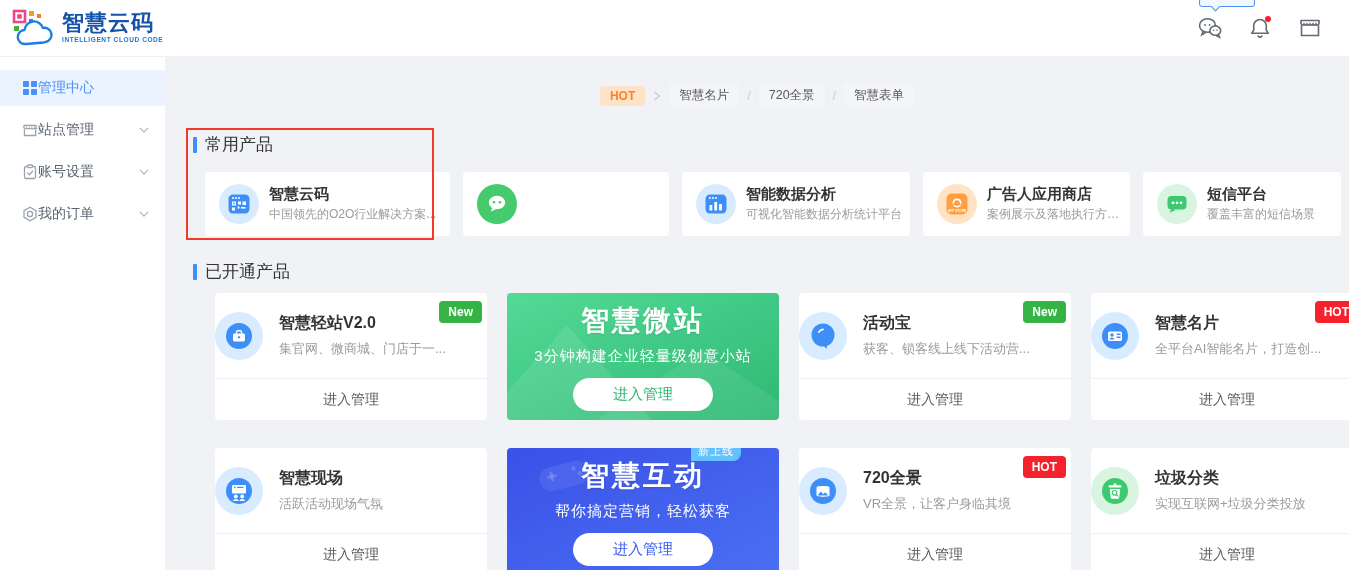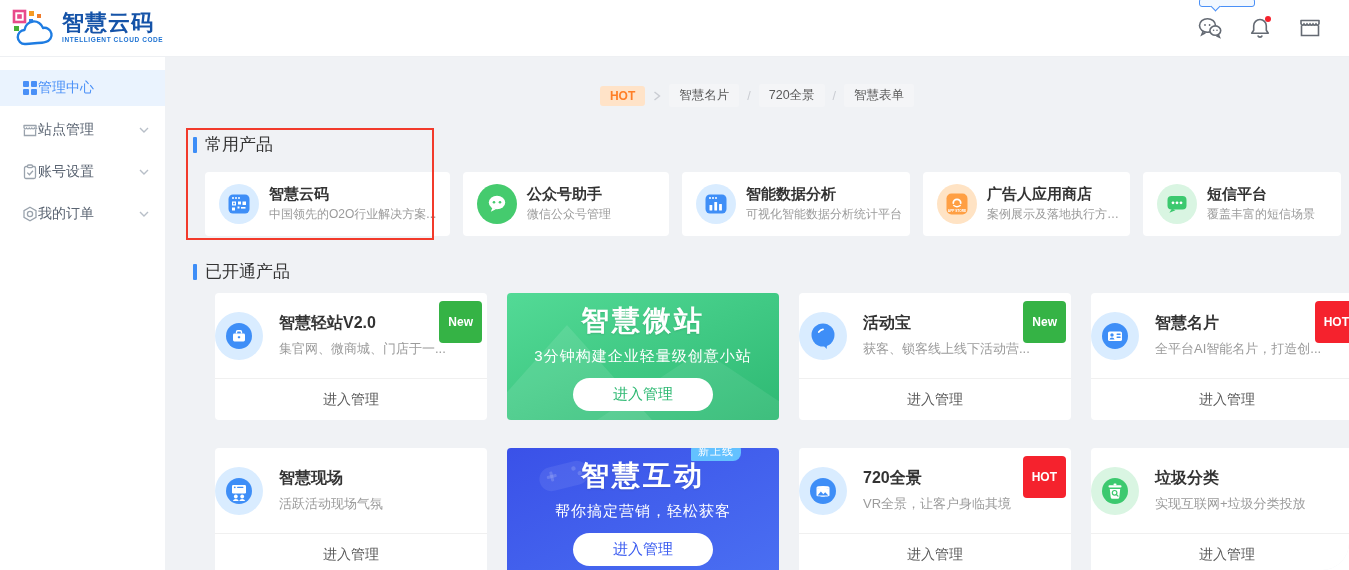--- a/index.html
+++ b/index.html
@@ -75,21 +75,21 @@
   .product-card { position:relative; width:272px; height:127px; background:#fff;
                   border-radius:4px; cursor:pointer; flex:0 0 auto; }
   .card-body { height:85px; display:flex; align-items:center; gap:16px; }
   .prod-icon { width:48px; height:48px; border-radius:50%; flex:0 0 auto; display:flex;
                align-items:center; justify-content:center; }
   .prod-title { font-size:16px; font-weight:bold; color:#333; }
   .prod-desc { font-size:13px; color:#9b9b9b; margin-top:6px; white-space:nowrap; }
   .card-footer { height:42px; border-top:1px solid #f0f0f0; display:flex; align-items:center;
                  justify-content:center; font-size:14px; color:#595959; }
   .badge { position:absolute; top:8px; right:5px; color:#fff; font-size:12px; font-weight:bold;
-           padding:14px 9px; border-radius:4px; z-index:2; }
+           padding:4px 9px; border-radius:4px; z-index:2; }
   .badge-new { background:#35b345; }
   .badge-hot { background:#f5222d; }
 
   
   .banner-card { position:relative; width:272px; height:127px; border-radius:4px; overflow:hidden;
                  display:flex; flex-direction:column; align-items:center; justify-content:center;
                  cursor:pointer; flex:0 0 auto; color:#fff; }
   .banner-green { background:linear-gradient(155deg,#53da96 0%,#2eb973 100%); }
   .banner-blue  { background:linear-gradient(155deg,#3a51e8 0%,#4a6ff2 100%); }
   .banner-green::before { content:""; position:absolute; left:-25px; bottom:0; width:170px; height:95px;
@@ -249,24 +249,20 @@
 
       <div class="mini-card">
         <span class="mini-icon bg-green">
           <svg width="24" height="24" viewBox="0 0 24 24">
             <ellipse cx="12" cy="10.5" rx="8.2" ry="6.8" fill="#fff"></ellipse>
             <path d="M7.5 15.5 l-1.7 4.3 l5 -2.6 z" fill="#fff"></path>
             <circle cx="9" cy="10.2" r="1.3" fill="#45cb6e"></circle>
               <circle cx="15" cy="10.2" r="1.3" fill="#45cb6e"></circle>
           </svg>
         </span>
-        <div class="mini-text">
-          <div class="mini-title">公众号助手</div>
-          <div class="mini-desc">微信公众号管理</div>
-        </div>
       </div>
 
       <div class="mini-card">
         <span class="mini-icon bg-blue-tint">
           <svg width="24" height="24" viewBox="0 0 24 24">
             <rect x="1.5" y="2.5" width="21" height="19" rx="4.5" fill="#3e8ef7"></rect>
             <circle cx="6" cy="6" r="1" fill="#fff"></circle>
               <circle cx="9" cy="6" r="1" fill="#fff"></circle>
               <circle cx="12" cy="6" r="1" fill="#fff"></circle>
             <rect x="5.5" y="13" width="2.8" height="5.5" rx="0.6" fill="#fff"></rect>

